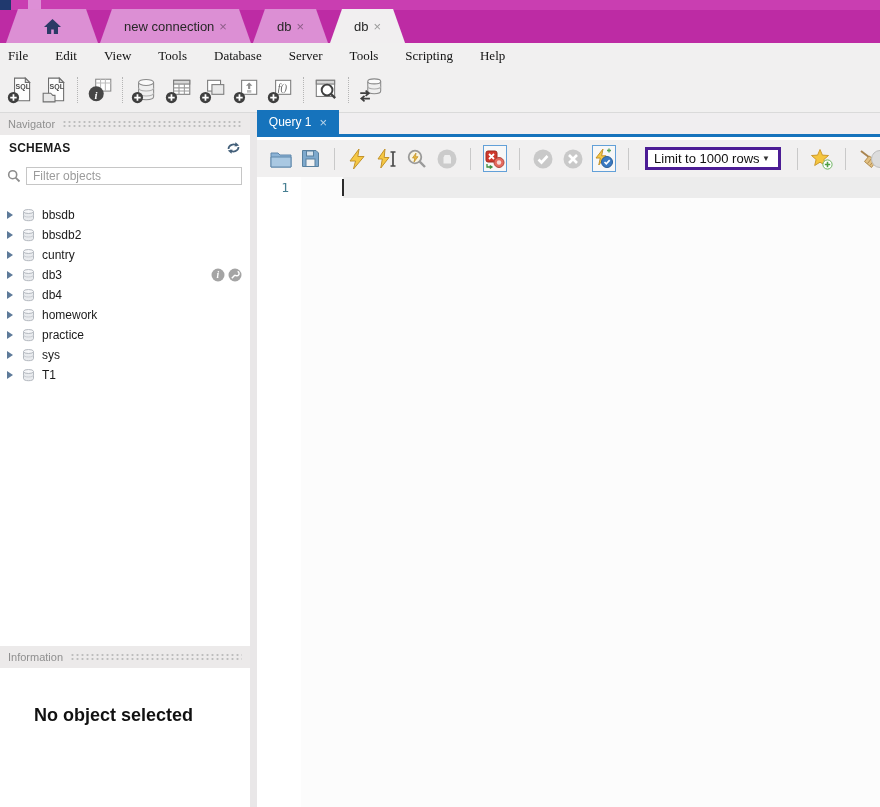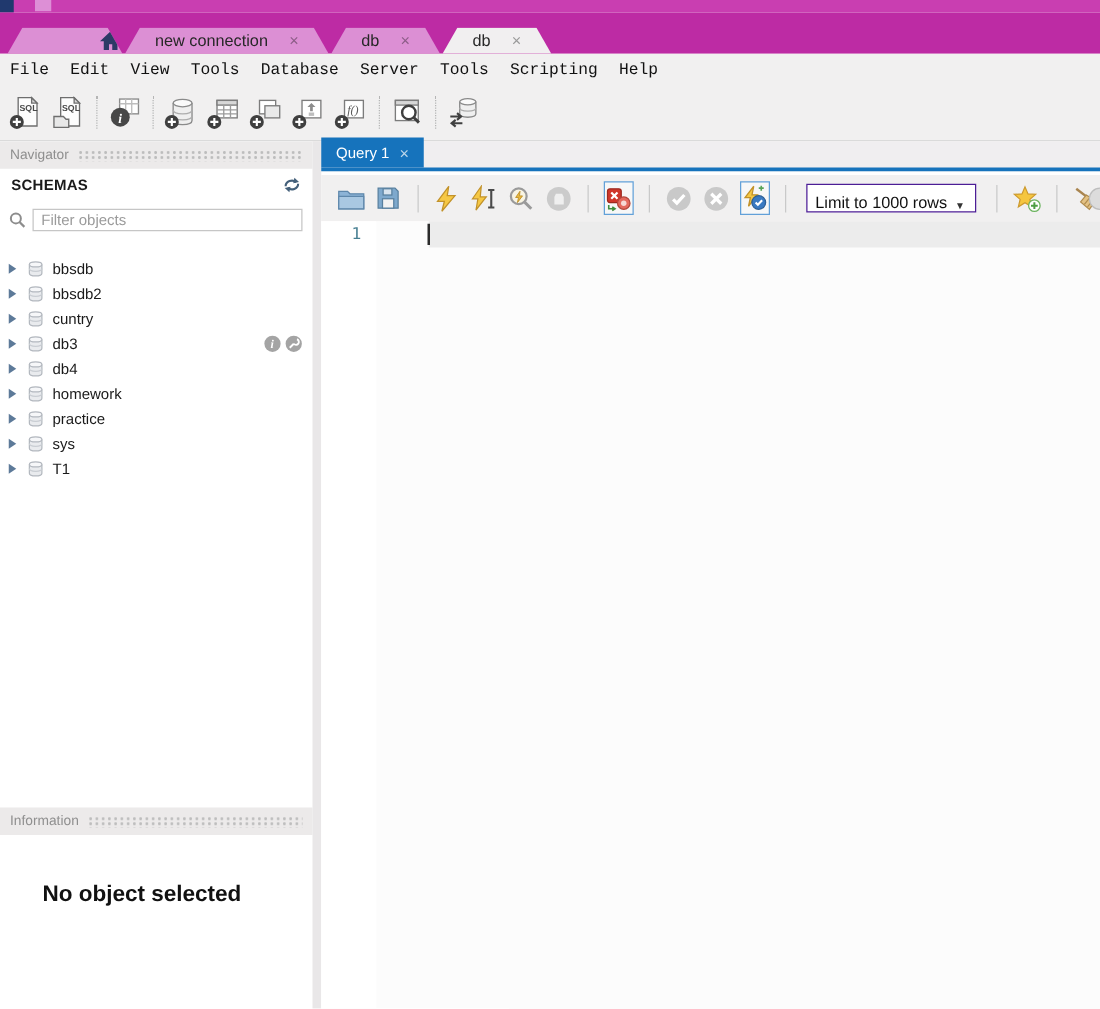--- a/index.html
+++ b/index.html
@@ -8,34 +8,34 @@
     position:relative; width:880px; height:807px; overflow:hidden;
     background:#ffffff; font-family:"Liberation Sans", sans-serif; color:#1a1a1a;
   }
   
   .title-strip { position:absolute; left:0; top:0; width:100%; height:10px; background:#c93eb1; }
   .app-icon-chip { position:absolute; left:0; top:0; width:11px; height:10px; background:#20396e; }
   .title-blob { position:absolute; left:28px; top:0; width:13px; height:9px; background:#dd8fd6; }
   .conn-tabbar { position:absolute; left:0; top:10px; width:100%; height:33px; background:#bd2ba4; }
   .conn-tabs { position:absolute; left:6px; bottom:0; display:flex; align-items:flex-end; }
   .conn-tab {
-    height:21px; display:flex; align-items:center; justify-content:flex-end; gap:17px;
+    height:34px; display:flex; align-items:center; justify-content:center; gap:5px;
     background:#dc8fd4; color:#272727; font-size:13px;
     clip-path:polygon(12px 0, calc(100% - 12px) 0, 100% 100%, 0 100%);
     padding:0 24px; margin-right:2px; white-space:nowrap;
   }
   .conn-tab.home { width:92px; padding:0; }
   .conn-tab.active { background:#f1eff0; }
   .tab-close { color:#8d5d88; font-size:13px; line-height:1; }
   .conn-tab.active .tab-close { color:#9a9a9a; }
   
   .menubar {
     position:absolute; left:0; top:43px; width:100%; height:25px; background:#f1f0f0;
-    display:flex; align-items:center; gap:17px; padding-left:8px;
-    font-family:Liberation Mono, monospace; font-size:13px; color:#111;
+    display:flex; align-items:center; gap:27px; padding-left:8px;
+    font-family:Liberation Serif, serif; font-size:13px; color:#111;
   }
   
   .main-toolbar {
     position:absolute; left:0; top:68px; width:100%; height:45px; background:#f1f0f0;
     border-bottom:1px solid #dadada; display:flex; align-items:center; padding-left:4px;
   }
   .tbicon { width:34px; height:34px; display:flex; align-items:center; justify-content:center; }
   .tbsep { width:0; height:26px; border-left:1px dotted #b5b5b5; margin:0 5px; }
   
   .left-panel { position:absolute; left:0; top:113px; width:250px; bottom:0; background:#ffffff; }
@@ -84,22 +84,22 @@
   }
   .query-tab .tab-close { color:#bcd6ea; }
   .sql-toolbar {
     position:absolute; left:257px; right:0; top:140px; height:37px; background:#f1f0f0;
     display:flex; align-items:center; padding-left:13px; gap:8px;
   }
   .qicon { width:25px; height:25px; display:flex; align-items:center; justify-content:center; }
   .qsep { width:0; height:22px; border-left:1px solid #c9c9c9; margin:0 4px; }
   .toggle-box { width:27px; height:27px; border:1px solid #62a0d8; background:#f7f7f7; display:flex; align-items:center; justify-content:center; }
   .limit-combo {
-    width:155px; height:23px; background:#ffffff; border:1px solid #4c1d95;
-    display:flex; align-items:flex-end; font-size:13px; color:#111; padding:0 6px; margin:0 4px;
+    width:155px; height:23px; background:#ffffff; border:3px solid #4c1d95;
+    display:flex; align-items:center; font-size:13px; color:#111; padding:0 6px; margin:0 4px;
   }
   .combo-arrow { margin-left:auto; font-size:8px; color:#333; padding-right:2px; }
   .partial-icon { position:absolute; right:-9px; top:10px; width:18px; height:18px; border-radius:50%; background:#dcdcdc; border:1px solid #bdbdbd; }
   .editor { position:absolute; left:257px; right:0; top:177px; bottom:0; background:#fcfcfc; }
   .gutter { position:absolute; left:0; top:0; width:44px; height:100%; background:#ffffff; }
   .line-num {
     position:absolute; top:3px; right:12px; font-family:"DejaVu Sans Mono", monospace;
     font-size:13px; color:#477f92;
   }
   .current-line { position:absolute; left:86px; right:0; top:0; height:21px; background:#ececec; }

